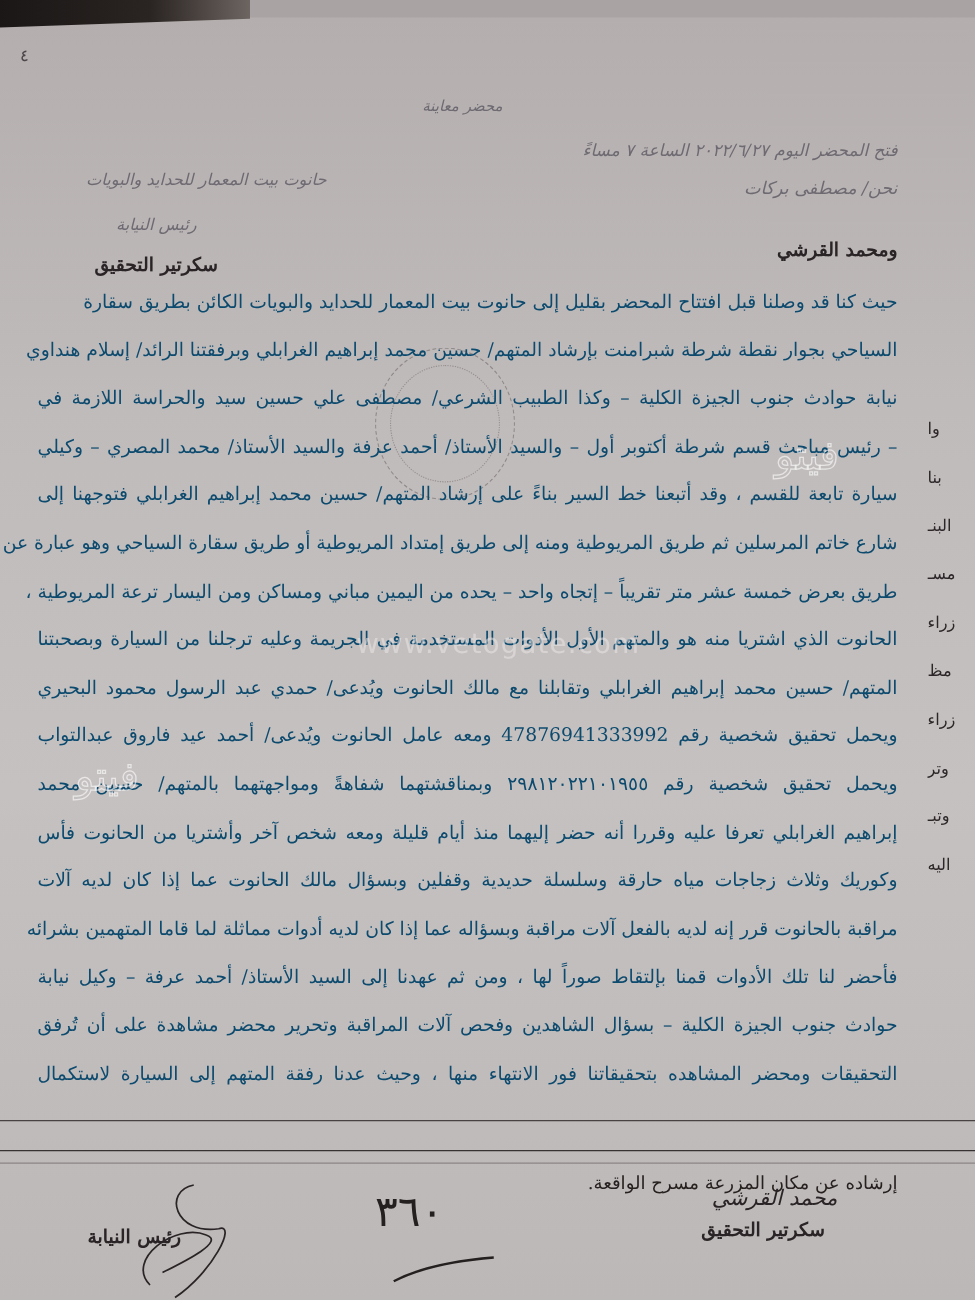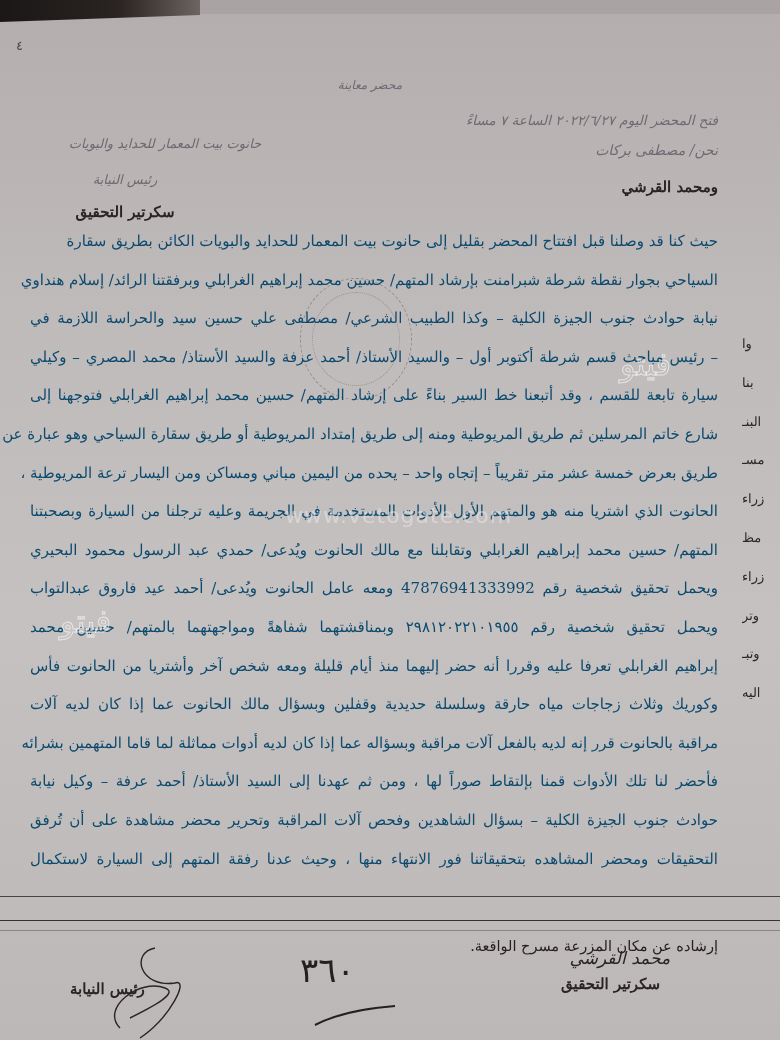--- a/index.html
+++ b/index.html
@@ -21,21 +21,21 @@
 
   .hand { color:#6e6a72; font-family:"DejaVu Serif", serif; font-style:italic; }
   .printed { color:#2a2426; font-family:"DejaVu Serif", serif; }
 
   .rtl { direction:rtl; unicode-bidi:plaintext; }
 
   .hdr-title { position:absolute; left:300px; top:78px; width:140px; text-align:center; font-size:12px; }
   .hdr-line1 { position:absolute; right:62px; top:112px; width:420px; font-size:13.5px; text-align:right; }
   .hdr-shop { position:absolute; left:30px; top:136px; width:270px; font-size:13px; text-align:center; }
   .hdr-we { position:absolute; right:62px; top:142px; width:220px; font-size:14px; text-align:right; }
-  .hdr-mohamed { position:absolute; right:62px; top:178px; width:220px; font-size:15px; font-weight:bold; text-align:right; }
+  .hdr-mohamed { position:absolute; right:62px; top:191px; width:220px; font-size:15px; font-weight:bold; text-align:right; }
   .hdr-chief { position:absolute; left:60px; top:172px; width:130px; font-size:13px; text-align:center; }
   .hdr-secretary { position:absolute; left:40px; top:203px; width:170px; font-size:15px; font-weight:bold; text-align:center; }
 
   .body-text { position:absolute; right:62px; left:30px; top:222px; }
   .line {
     height:38.6px; line-height:38.6px; font-size:15px; color:#0c4a6e;
     white-space:nowrap; overflow:visible; text-align:justify; text-align-last:justify;
   }
   .line.first { text-align-last:right; padding-right:0; }
 

